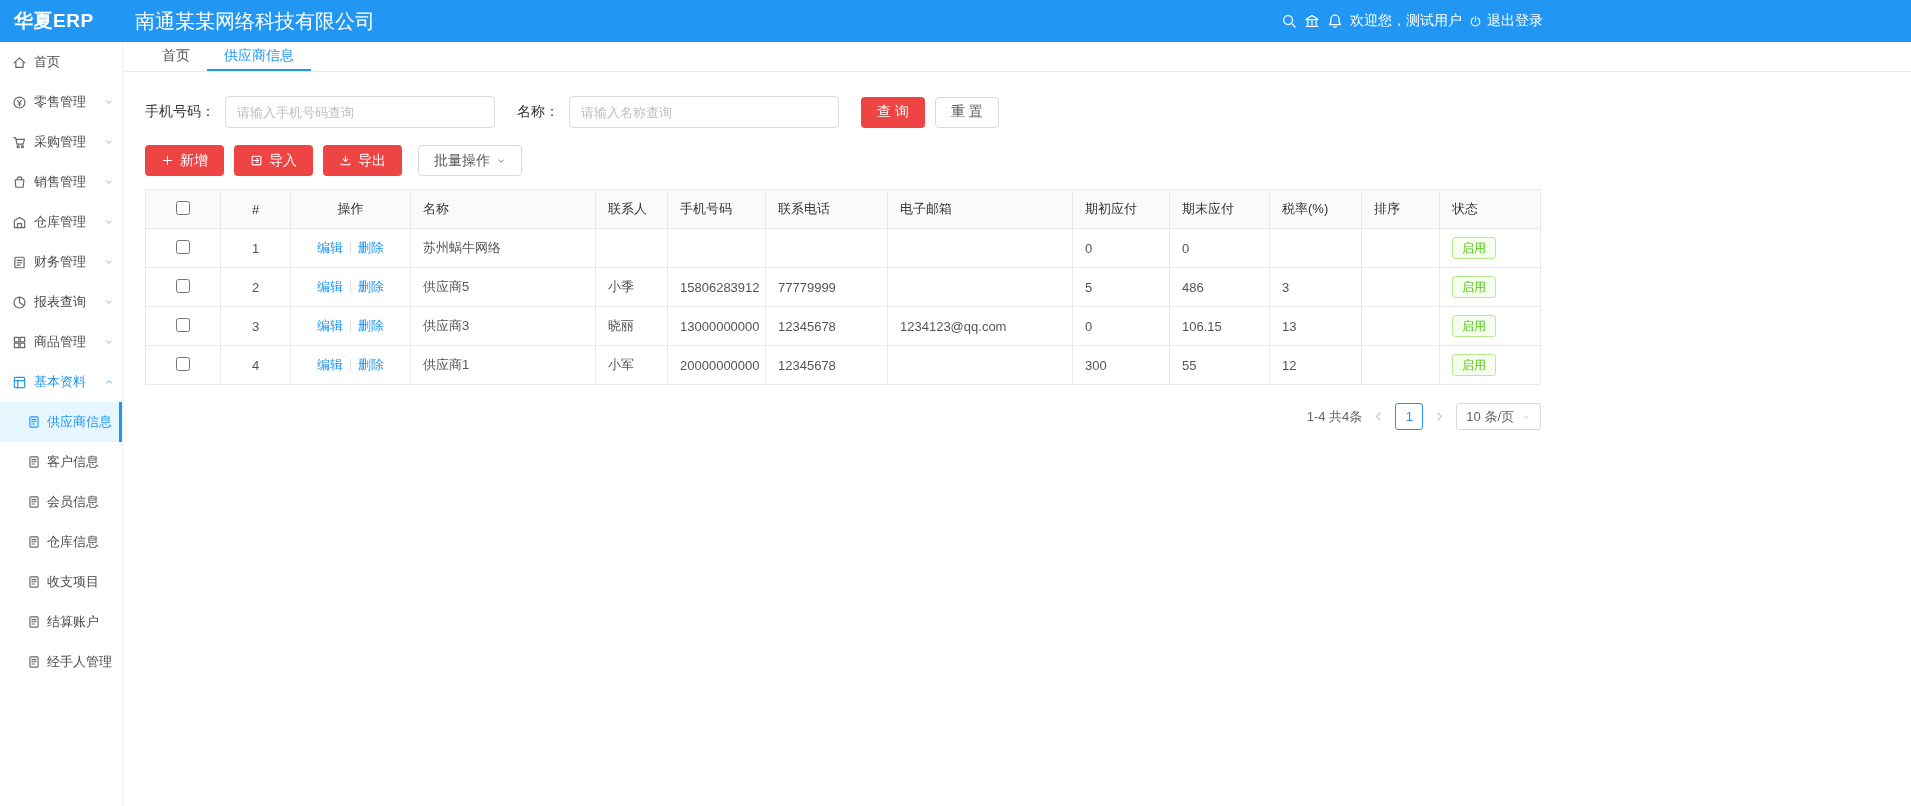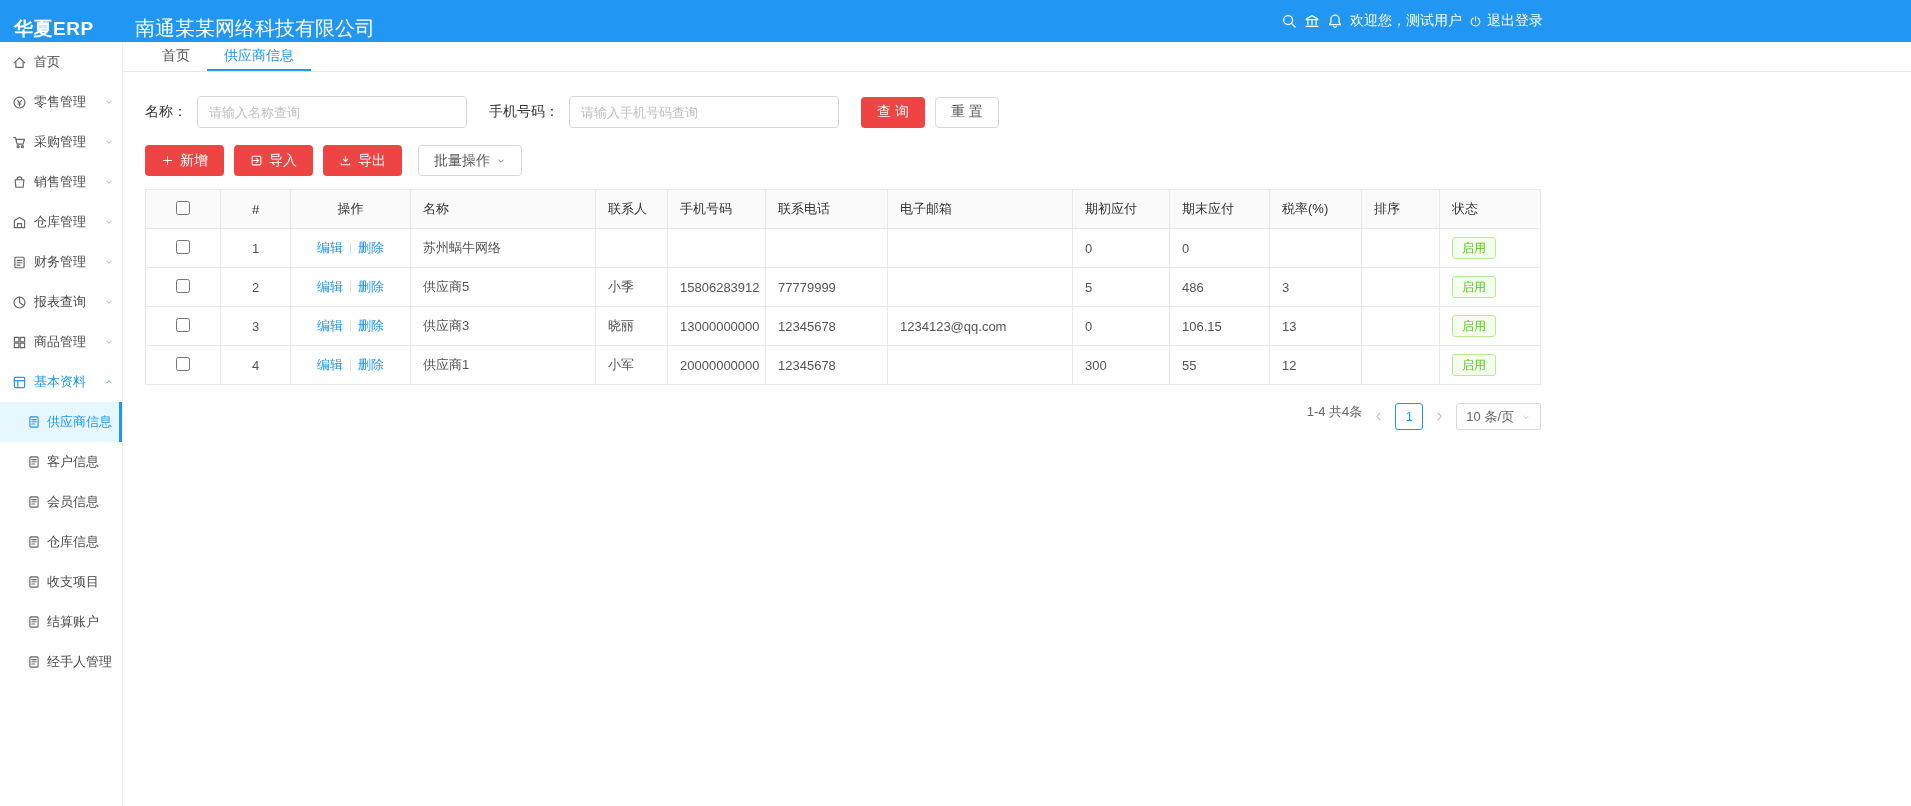--- a/index.html
+++ b/index.html
@@ -1,20 +1,20 @@
 <!DOCTYPE html>
 <html><head>
 <meta charset="utf-8">
 <style>
   *{box-sizing:border-box;margin:0;padding:0}
   html,body{width:1911px;height:806px;overflow:hidden}
   body{font-family:"Liberation Sans","DejaVu Sans",sans-serif;background:#fff}
 
   
-  .topbar{height:42px;background:#2196f3;display:flex;align-items:flex-end;color:#fff;position:relative}
+  .topbar{height:42px;background:#2196f3;display:flex;align-items:center;color:#fff;position:relative}
   .logo{width:123px;padding-left:14px;font-size:19px;font-weight:bold;flex-shrink:0;letter-spacing:.5px}
   .company{font-size:20px;margin-left:12px}
   .topbar-right{position:absolute;right:368px;top:0;height:42px;display:flex;align-items:center;gap:7px;font-size:14px}
   .ticon{display:inline-flex;align-items:center;justify-content:center}
   .clickable{cursor:pointer}
   .logout{display:flex;align-items:center;gap:5px;cursor:pointer}
 
   
   .layout{display:flex;height:764px}
   .sidebar{width:123px;flex-shrink:0;border-right:1px solid #f0f0f0;background:#fff;overflow:hidden}
@@ -50,21 +50,21 @@
 
   .grid{border-collapse:collapse;table-layout:fixed;width:1396px;margin-top:13px;font-size:13px;color:#555}
   .grid th,.grid td{border:1px solid #e9e9e9;height:39px;padding:0 12px;text-align:left;overflow:hidden;white-space:nowrap}
   .grid thead th{background:#fafafa;color:#333;font-weight:normal}
   .c-center{text-align:center !important}
   .cb{width:14px;height:14px;cursor:pointer}
   .link{color:#2196f3;cursor:pointer;text-decoration:none}
   .vdiv{display:inline-block;width:1px;height:12px;background:#e0e0e0;margin:0 7px;vertical-align:-2px}
   .badge{display:inline-block;padding:2px 9px;font-size:12px;color:#52c41a;background:#f6ffed;border:1px solid #b7eb8f;border-radius:3px;line-height:16px}
 
-  .pagination{width:1396px;display:flex;justify-content:flex-end;margin-top:18px;gap:10px;font-size:13px;color:#666}
+  .pagination{width:1396px;display:flex;justify-content:flex-end;align-items:center;margin-top:18px;gap:10px;font-size:13px;color:#666}
   .page-arrow{color:#b8b8b8;display:inline-flex;cursor:pointer}
   .page-current{min-width:28px;height:27px;border:1px solid #2196f3;border-radius:3px;color:#2196f3;display:inline-flex;align-items:center;justify-content:center;cursor:pointer;background:#fff;padding:0 4px}
   .page-size{height:27px;border:1px solid #d9d9d9;border-radius:3px;display:inline-flex;align-items:center;gap:7px;padding:0 9px;color:#666;cursor:pointer;background:#fff;white-space:nowrap}
 </style>
 </head>
 <body>
 
 <div class="app">
 
   <header class="topbar">
@@ -299,26 +299,26 @@
     <main class="main">
       <div class="tabbar">
           <span class="tab">首页</span>
           <span class="tab active">供应商信息</span>
         </div>
 
       <div class="content">
 
         <div class="search-row">
           <div class="group">
+            <span class="flabel">手机号码：</span>
+            <input class="s-input" placeholder="请输入手机号码查询" style="">
+          </div>
+          <div class="group">
             <span class="flabel">名称：</span>
             <input class="s-input" placeholder="请输入名称查询" style="">
-          </div>
-          <div class="group">
-            <span class="flabel">手机号码：</span>
-            <input class="s-input" placeholder="请输入手机号码查询" style="">
           </div>
           <button class="btn primary">查 询</button>
           <button class="btn default">重 置</button>
         </div>
 
         <div class="toolbar">
           <button class="btn primary">
             <span class="ticon small">
                 <svg width="13" height="13" viewBox="0 0 14 14" fill="none" stroke="currentColor" stroke-width="1.1" stroke-linecap="round" stroke-linejoin="round">
                   <path d="M7 2.6v8.8M2.6 7h8.8"></path>

